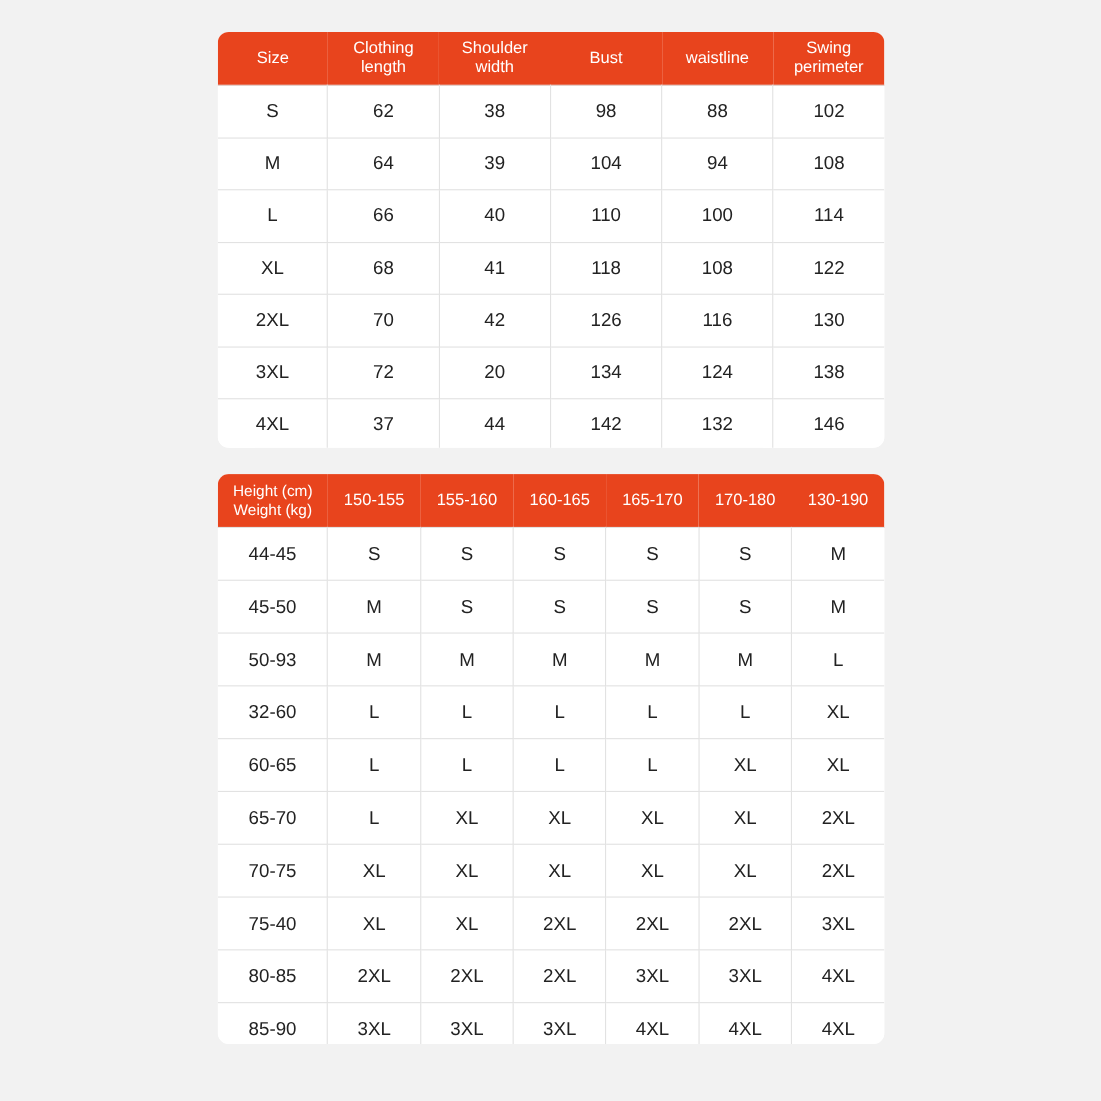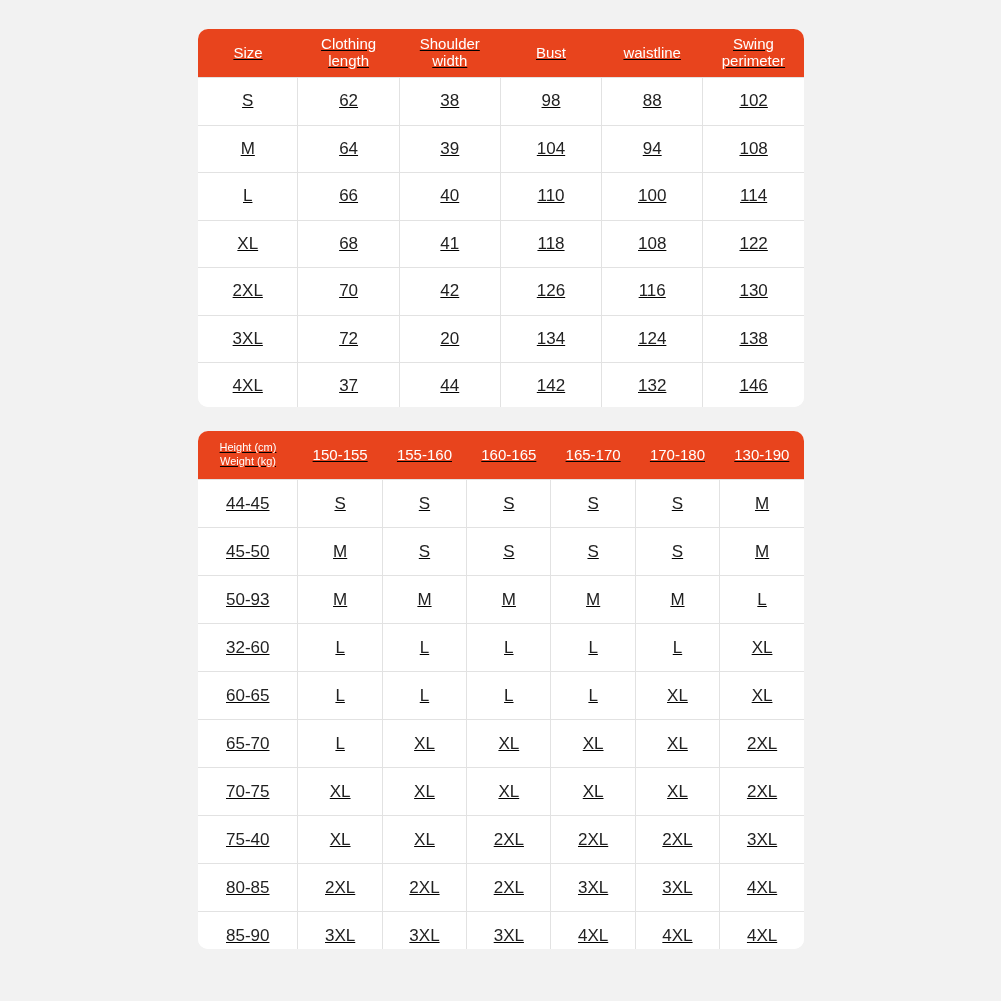--- a/index.html
+++ b/index.html
@@ -34,21 +34,20 @@
   #fit-table-wrap {
     left: 198px;
     top: 431px;
     width: 606px;
     height: 518px;
   }
   table {
     border-collapse: collapse;
     width: 100%;
     table-layout: fixed;
-    text-decoration: underline;
   }
   thead tr {
     background: #e8441d;
   }
   thead th {
     color: #ffffff;
     font-weight: normal;
     font-size: 15px;
     text-align: center;
     line-height: 1.15;
@@ -71,21 +70,21 @@
 
   tbody tr td:first-child { border-left: none; }
   tbody tr td:last-child { border-right: none; }
   tbody tr:last-child td { border-bottom: none; }
 
   .hdr-two-line {
     display: block;
     line-height: 1.12;
   }
   .corner-cell {
-    font-size: 11px;
+    font-size: 14px;
     line-height: 1.25;
     text-align: center;
   }
   .corner-cell span { display: block; }
   .col-first { width: 16.5%; }
   .fit-col-first { width: 16.5%; }
 </style>
 </head>
 <body>
 

